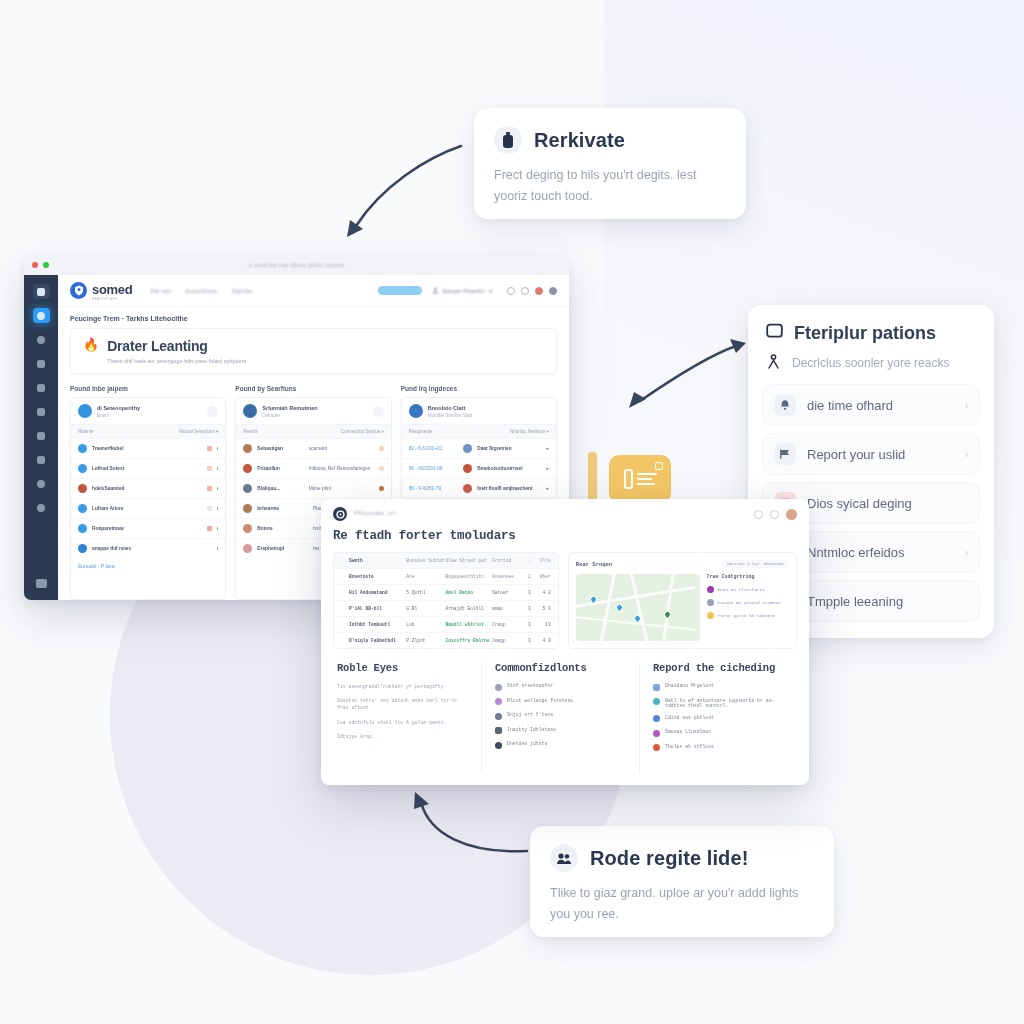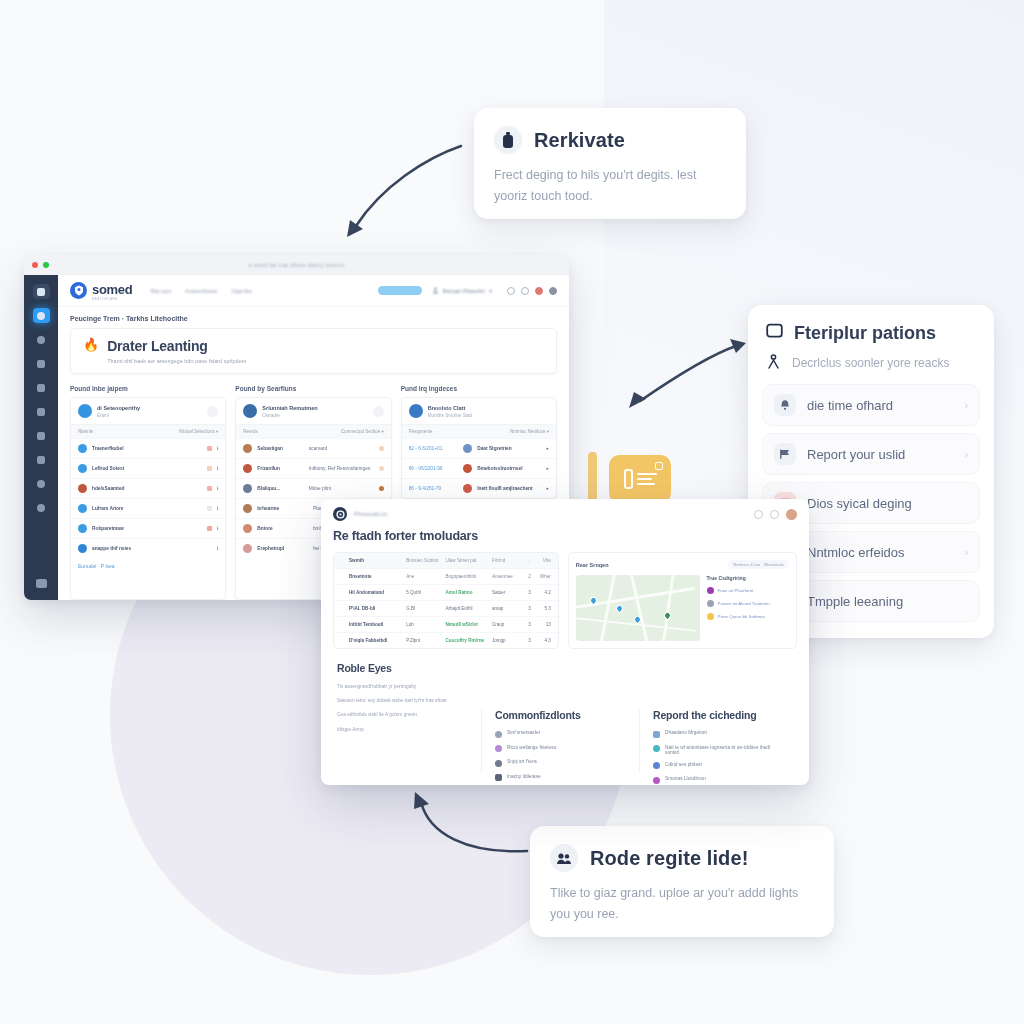--- a/index.html
+++ b/index.html
@@ -198,21 +198,21 @@
   .wb-dot { width: 9px; height: 9px; border-radius: 50%; flex: none; }
   .wb-row .nm { flex: 1; font-weight: 700; color: #4c5870; }
   .wb-row .mini { width: 5px; height: 5px; border-radius: 1px; }
   .wb-foot { padding: 5px 7px; font-size: 5px; color: #5b9bdc; }
 
   
   #window-front {
     position: absolute; left: 321px; top: 499px; width: 488px; height: 286px;
     background: #fff; border-radius: 8px;
     box-shadow: 0 20px 50px rgba(35,45,75,.18), 0 4px 12px rgba(35,45,75,.08);
-    overflow: hidden; display: flex; flex-direction: column;
+    overflow: hidden; display: flex; flex-direction: column; font-family: Liberation Mono, monospace;
   }
   #wf-top {
     display: flex; align-items: center; gap: 7px;
     padding: 8px 12px; flex: none;
   }
   #wf-top .mark {
     width: 14px; height: 14px; border-radius: 50%;
     background: #2a3a55; display: flex; align-items: center; justify-content: center;
   }
   #wf-top .brandtxt { font-size: 5px; color: #919aab; }
@@ -258,21 +258,21 @@
     position: absolute; width: 7px; height: 7px; border-radius: 50% 50% 50% 0;
     transform: rotate(-45deg); border: 1px solid #fff;
   }
   .map-legend { flex: 1; min-width: 0; }
   .map-legend .lt { font-size: 5px; font-weight: 700; color: #4e5a72; margin-bottom: 6px; }
   .leg-row { display: flex; align-items: center; gap: 4px; margin-bottom: 6px; font-size: 4.4px; color: #8190c4; }
   .leg-dot { width: 7px; height: 7px; border-radius: 50%; flex: none; }
 
   #wf-bottom { display: flex; gap: 0; padding: 13px 12px 12px; flex: 1; min-height: 0; }
   .bot-col { flex: 1; padding: 0 13px; min-width: 0; }
-  .bot-col + .bot-col { border-left: 1px solid #f0f1f5; margin-top: 47px; }
+  .bot-col + .bot-col { border-left: 1px solid #f0f1f5; }
   .bot-col:first-child { padding-left: 4px; }
   .bot-title { font-size: 10.5px; font-weight: 700; color: #3a4760; margin-bottom: 9px; letter-spacing: -.2px; }
   .bot-line { font-size: 4.8px; color: #9ba4b4; line-height: 1.5; margin-bottom: 7px; }
   .bot-item { display: flex; align-items: flex-start; gap: 5px; margin-bottom: 7px; font-size: 4.8px; color: #7b8598; }
   .bot-ico { width: 7px; height: 7px; border-radius: 50%; flex: none; margin-top: .5px; }
 </style>
 </head>
 <body>
 
 <div id="bg-circle-lavender"></div>

